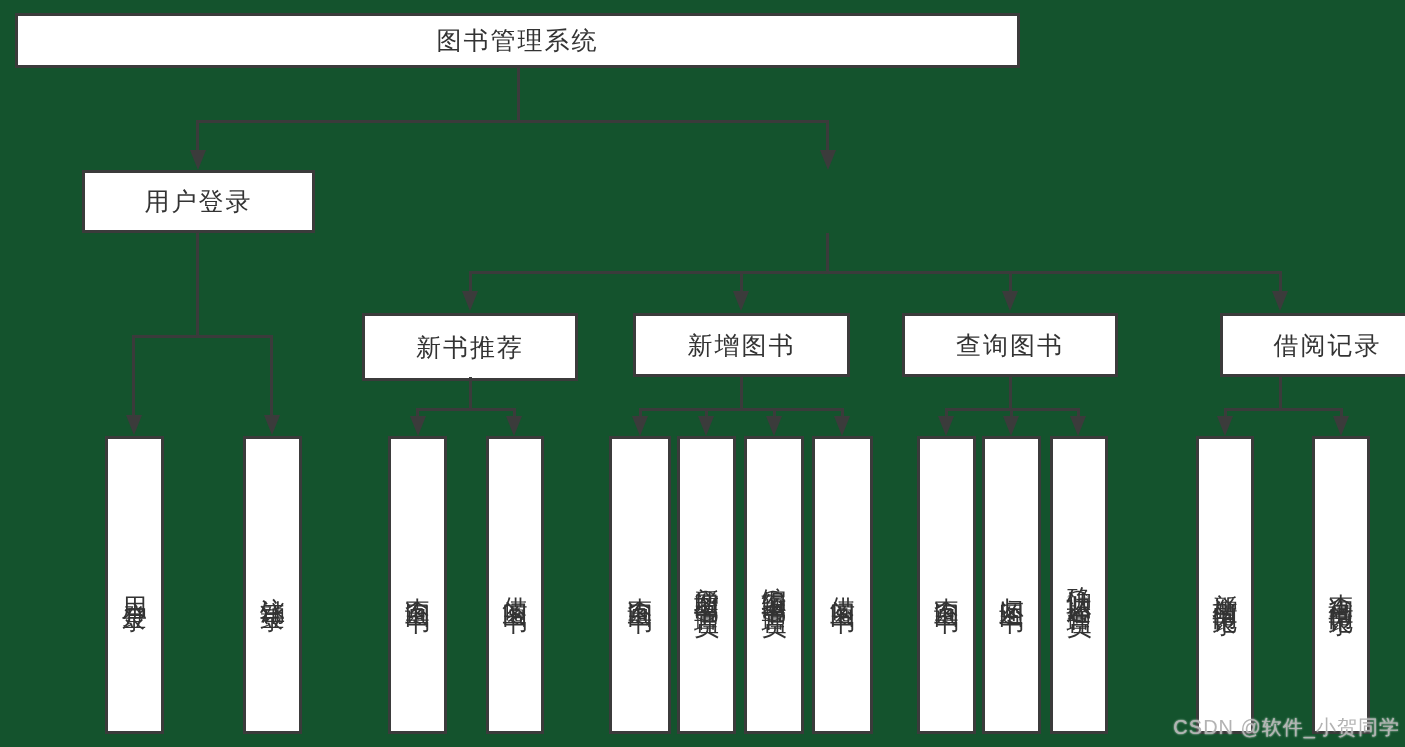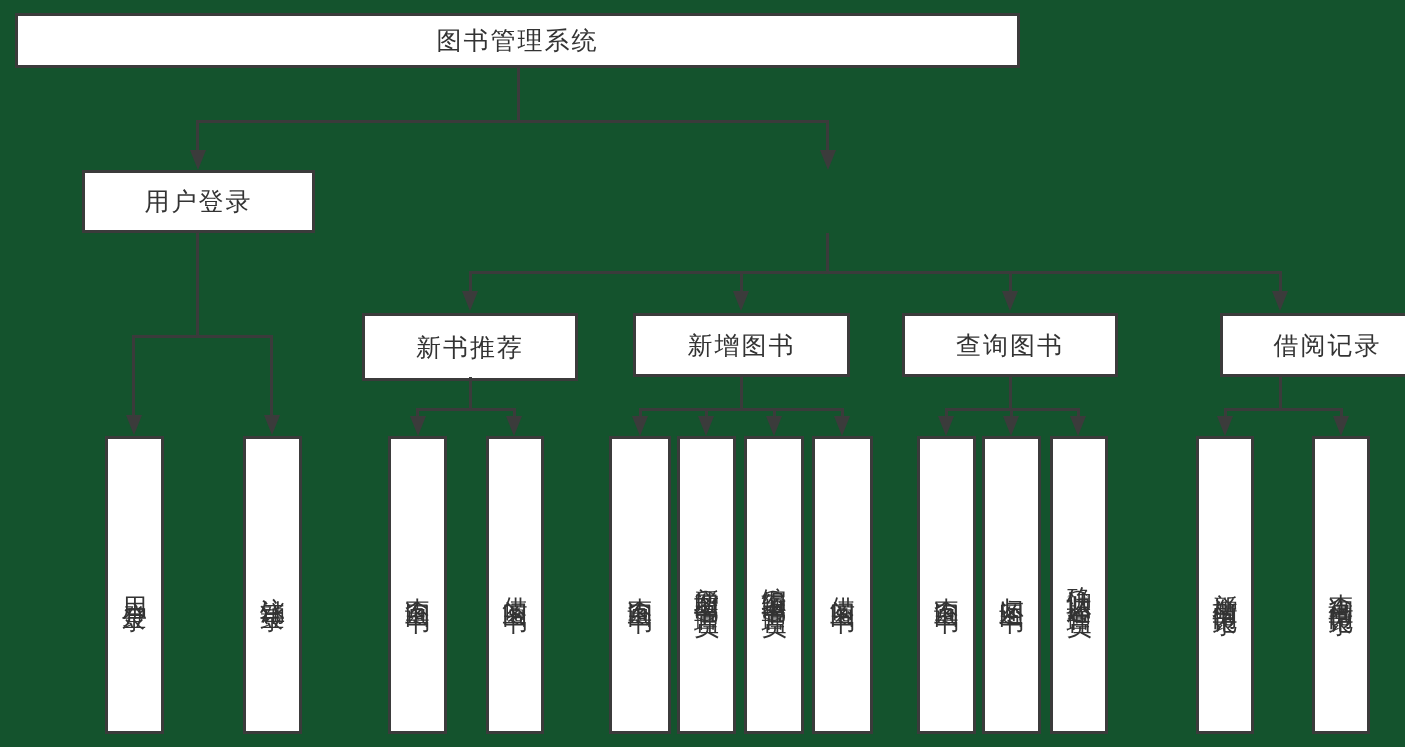--- a/index.html
+++ b/index.html
@@ -188,14 +188,15 @@
     <span class="vlabel">确认归还（管理员）</span>
   </div>
 
   <div class="box" style="left:1196px;top:436px;width:58px;height:298px">
     <span class="vlabel">新增借阅记录</span>
   </div>
   <div class="box" style="left:1312px;top:436px;width:58px;height:298px">
     <span class="vlabel">查询借阅记录</span>
   </div>
 
+  <div class="watermark">CSDN @软件_小贺同学</div>
 
 </div>
 
 </body></html>

